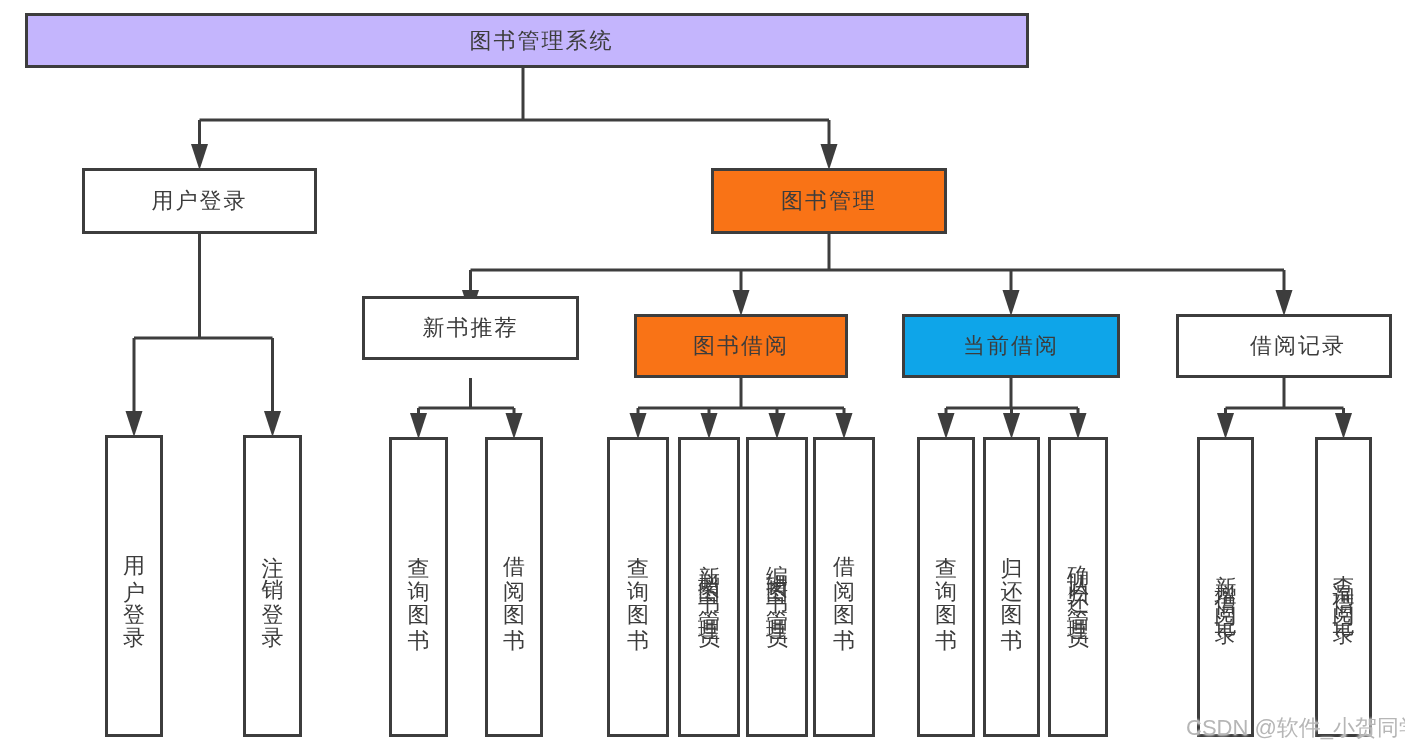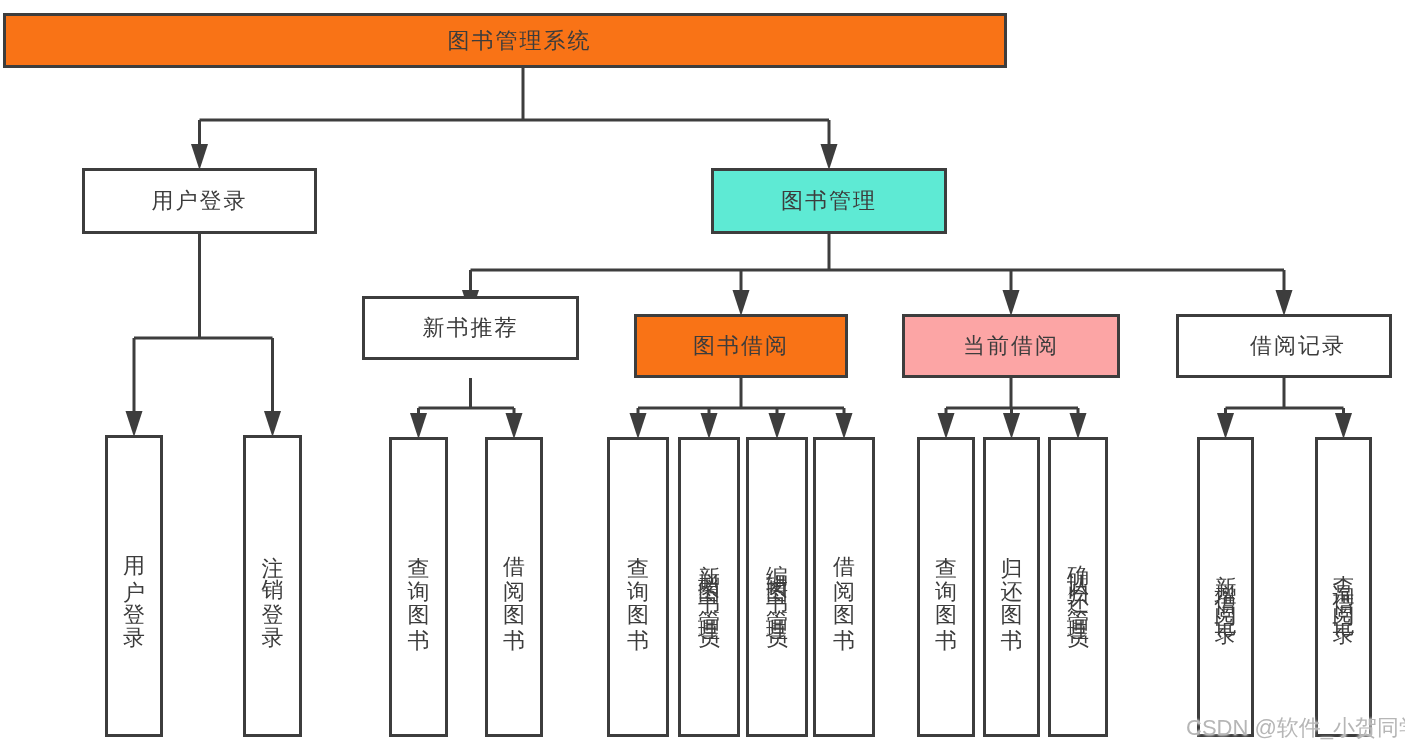--- a/index.html
+++ b/index.html
@@ -96,33 +96,33 @@
       <line x1="1284" y1="270" x2="1284" y2="296" stroke="#3d3d3d" stroke-width="3"></line>
       <path d="M 1275.5 290 L 1292.5 290 L 1284 316 Z" fill="#3d3d3d"></path>
       <line x1="1284" y1="378" x2="1284" y2="408" stroke="#3d3d3d" stroke-width="3"></line>
       <line x1="1225.5" y1="408" x2="1343.5" y2="408" stroke="#3d3d3d" stroke-width="3"></line>
       <line x1="1225.5" y1="408" x2="1225.5" y2="419" stroke="#3d3d3d" stroke-width="3"></line>
       <path d="M 1217 413 L 1234 413 L 1225.5 439 Z" fill="#3d3d3d"></path>
       <line x1="1343.5" y1="408" x2="1343.5" y2="419" stroke="#3d3d3d" stroke-width="3"></line>
       <path d="M 1335 413 L 1352 413 L 1343.5 439 Z" fill="#3d3d3d"></path>
     </svg>
   <div id="nodes">
-      <div class="node node-h" style="left: 3px; top: 13px; width: 1004px; height: 55px; border-color: rgb(61, 61, 61); background: #f97316; color: rgb(60, 60, 60); padding-left: 29px;">
+      <div class="node node-h" style="left: 25px; top: 13px; width: 1004px; height: 55px; border-color: rgb(61, 61, 61); background: #c4b5fd; color: rgb(60, 60, 60); padding-left: 29px;">
         <span>图书管理系统</span>
       </div>
       <div class="node node-h" style="left: 82px; top: 168px; width: 235px; height: 66px; border-color: rgb(61, 61, 61); background: rgb(255, 255, 255); color: rgb(60, 60, 60);">
         <span>用户登录</span>
       </div>
       <div class="node node-v" style="left: 105px; top: 435px; width: 58px; height: 302px; border-color: rgb(61, 61, 61); background: rgb(255, 255, 255); color: rgb(60, 60, 60);">
         <span style="letter-spacing: 24px;">用户登录</span>
       </div>
       <div class="node node-v" style="left: 243px; top: 435px; width: 59px; height: 302px; border-color: rgb(61, 61, 61); background: rgb(255, 255, 255); color: rgb(60, 60, 60);">
         <span style="letter-spacing: 24px;">注销登录</span>
       </div>
-      <div class="node node-h" style="left: 711px; top: 168px; width: 236px; height: 66px; border-color: rgb(61, 61, 61); background: #5eead4; color: rgb(60, 60, 60);">
+      <div class="node node-h" style="left: 711px; top: 168px; width: 236px; height: 66px; border-color: rgb(61, 61, 61); background: #f97316; color: rgb(60, 60, 60);">
         <span>图书管理</span>
       </div>
       <div class="node node-h" style="left: 362px; top: 296px; width: 217px; height: 64px; border-color: rgb(61, 61, 61); background: rgb(255, 255, 255); color: rgb(60, 60, 60);">
         <span>新书推荐</span>
       </div>
       <div class="node node-v" style="left: 389px; top: 437px; width: 59px; height: 300px; border-color: rgb(61, 61, 61); background: rgb(255, 255, 255); color: rgb(60, 60, 60);">
         <span style="letter-spacing: 24px;">查询图书</span>
       </div>
       <div class="node node-v" style="left: 485px; top: 437px; width: 58px; height: 300px; border-color: rgb(61, 61, 61); background: rgb(255, 255, 255); color: rgb(60, 60, 60);">
         <span style="letter-spacing: 24px;">借阅图书</span>
@@ -135,21 +135,21 @@
       </div>
       <div class="node node-v" style="left: 678px; top: 437px; width: 62px; height: 300px; border-color: rgb(61, 61, 61); background: rgb(255, 255, 255); color: rgb(60, 60, 60);">
         <span style="letter-spacing: 9px;">新增图书（管理员）</span>
       </div>
       <div class="node node-v" style="left: 746px; top: 437px; width: 62px; height: 300px; border-color: rgb(61, 61, 61); background: rgb(255, 255, 255); color: rgb(60, 60, 60);">
         <span style="letter-spacing: 9px;">编辑图书（管理员）</span>
       </div>
       <div class="node node-v" style="left: 813px; top: 437px; width: 62px; height: 300px; border-color: rgb(61, 61, 61); background: rgb(255, 255, 255); color: rgb(60, 60, 60);">
         <span style="letter-spacing: 24px;">借阅图书</span>
       </div>
-      <div class="node node-h" style="left: 902px; top: 314px; width: 218px; height: 64px; border-color: rgb(61, 61, 61); background: #fca5a5; color: rgb(60, 60, 60);">
+      <div class="node node-h" style="left: 902px; top: 314px; width: 218px; height: 64px; border-color: rgb(61, 61, 61); background: #0ea5e9; color: rgb(60, 60, 60);">
         <span>当前借阅</span>
       </div>
       <div class="node node-v" style="left: 917px; top: 437px; width: 58px; height: 300px; border-color: rgb(61, 61, 61); background: rgb(255, 255, 255); color: rgb(60, 60, 60);">
         <span style="letter-spacing: 24px;">查询图书</span>
       </div>
       <div class="node node-v" style="left: 983px; top: 437px; width: 57px; height: 300px; border-color: rgb(61, 61, 61); background: rgb(255, 255, 255); color: rgb(60, 60, 60);">
         <span style="letter-spacing: 24px;">归还图书</span>
       </div>
       <div class="node node-v" style="left: 1048px; top: 437px; width: 60px; height: 300px; border-color: rgb(61, 61, 61); background: rgb(255, 255, 255); color: rgb(60, 60, 60);">
         <span style="letter-spacing: 9px;">确认归还（管理员）</span>

